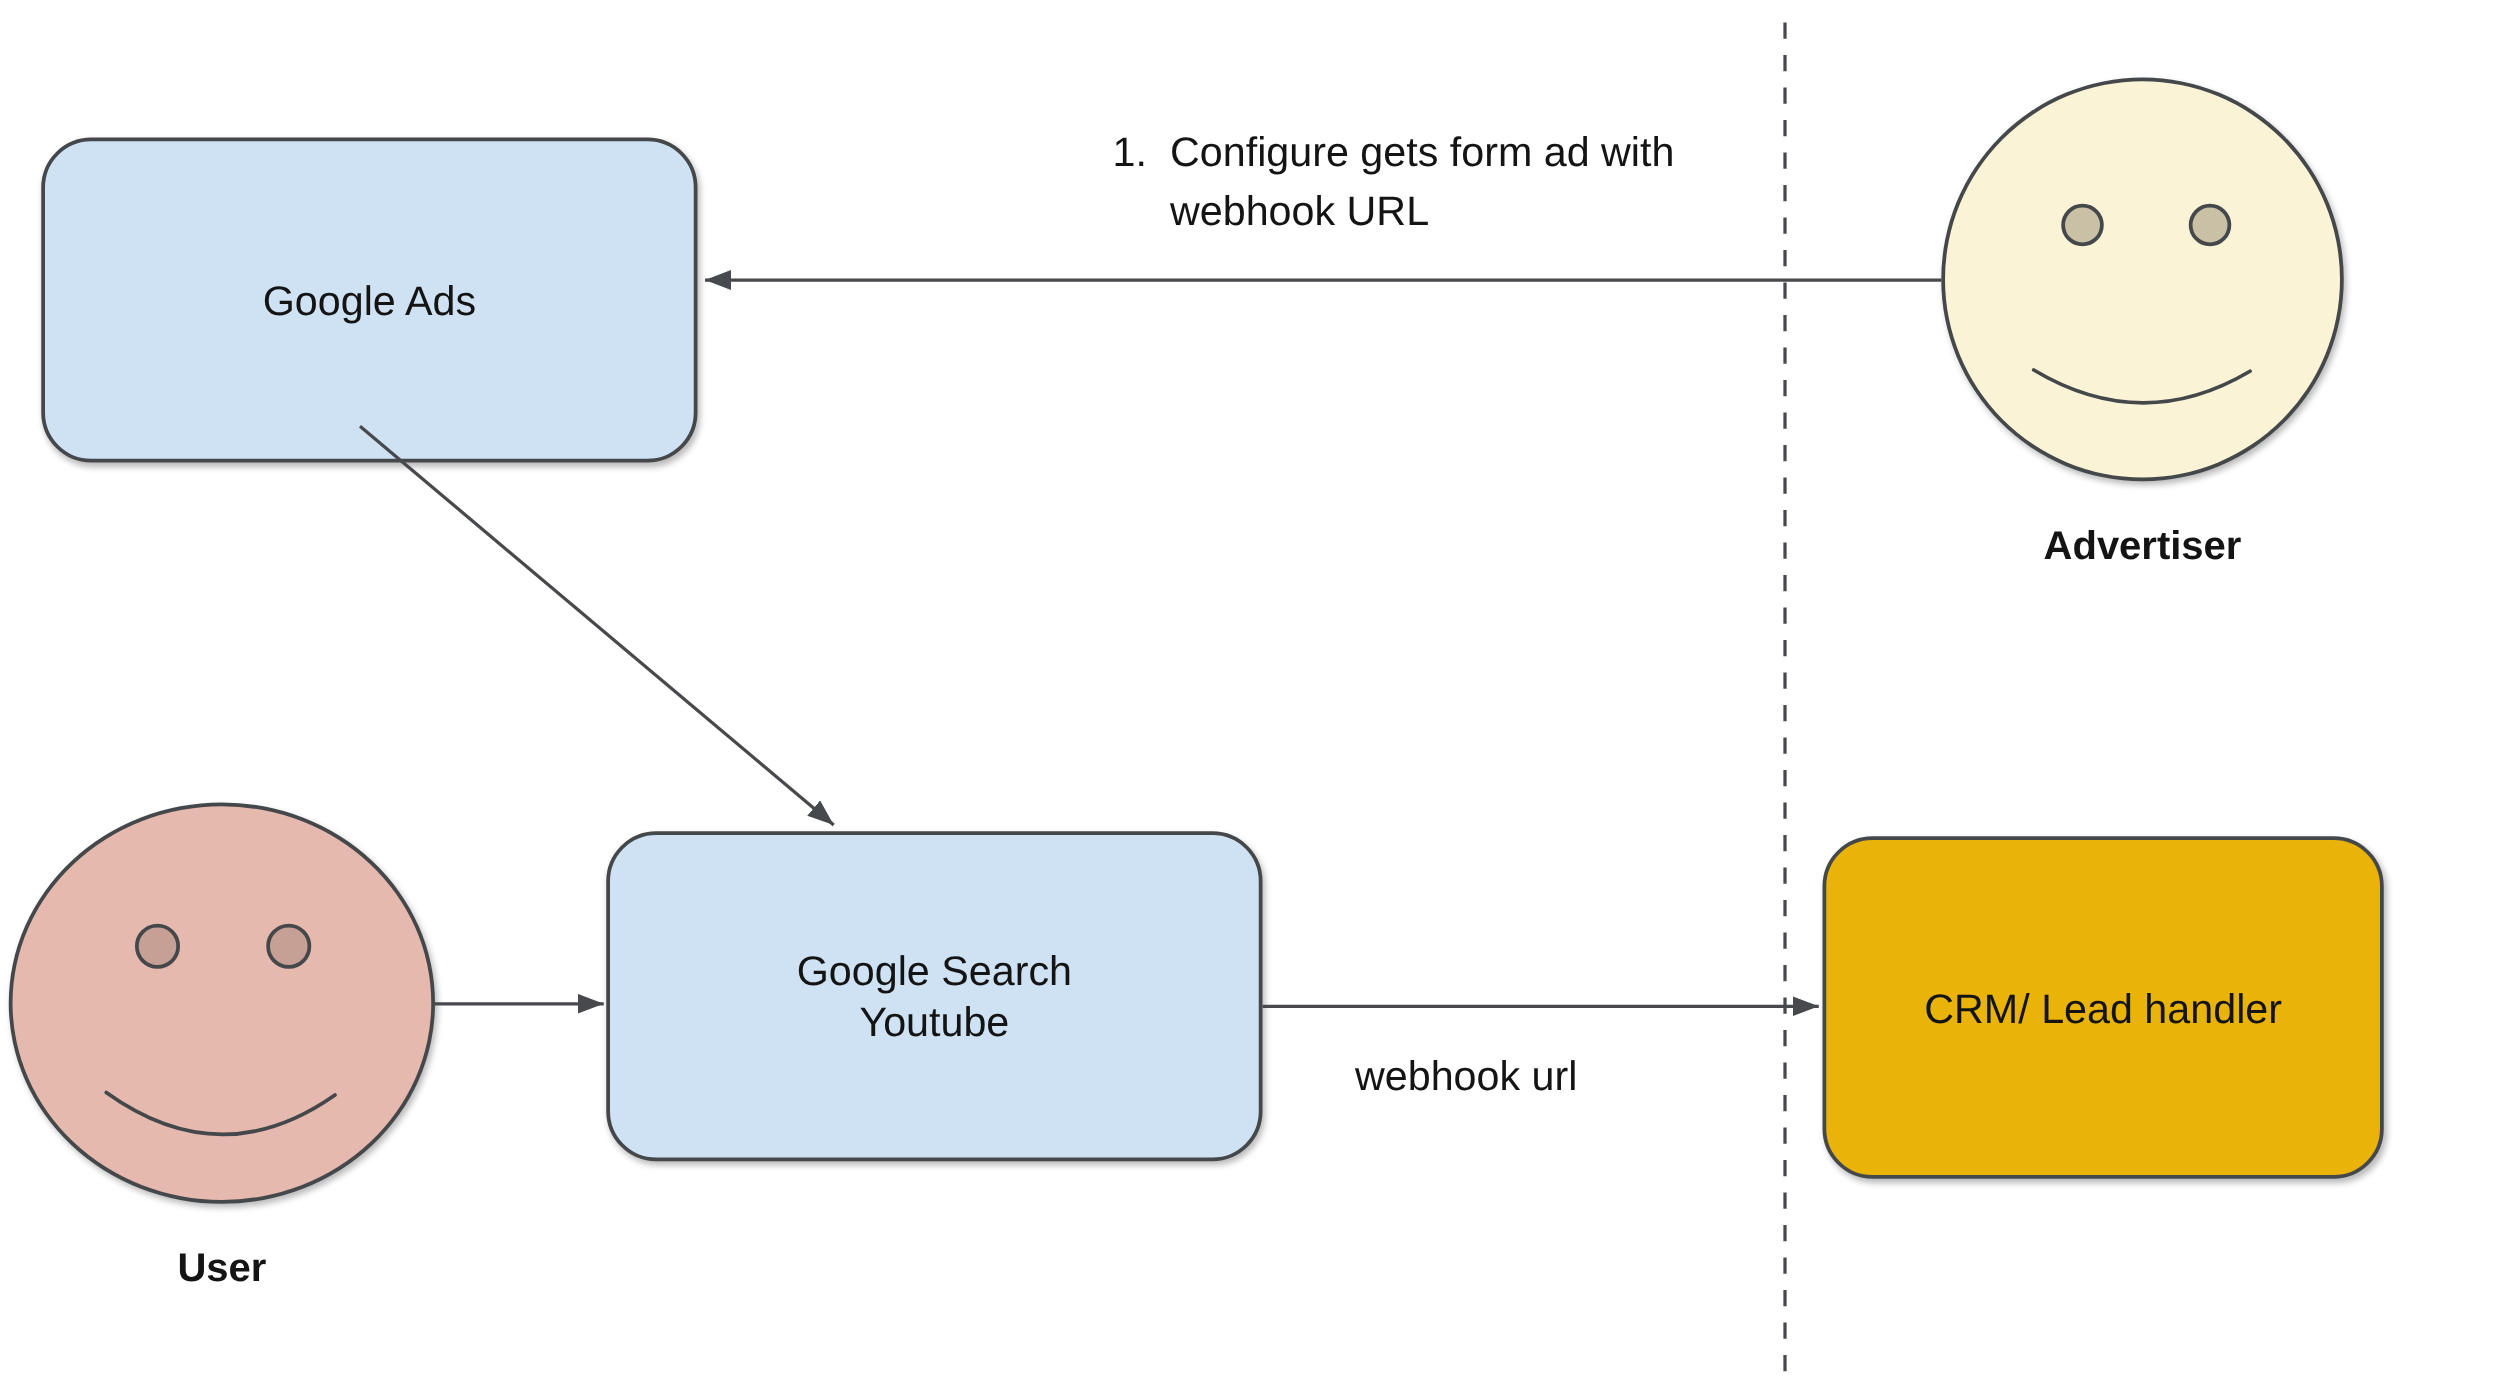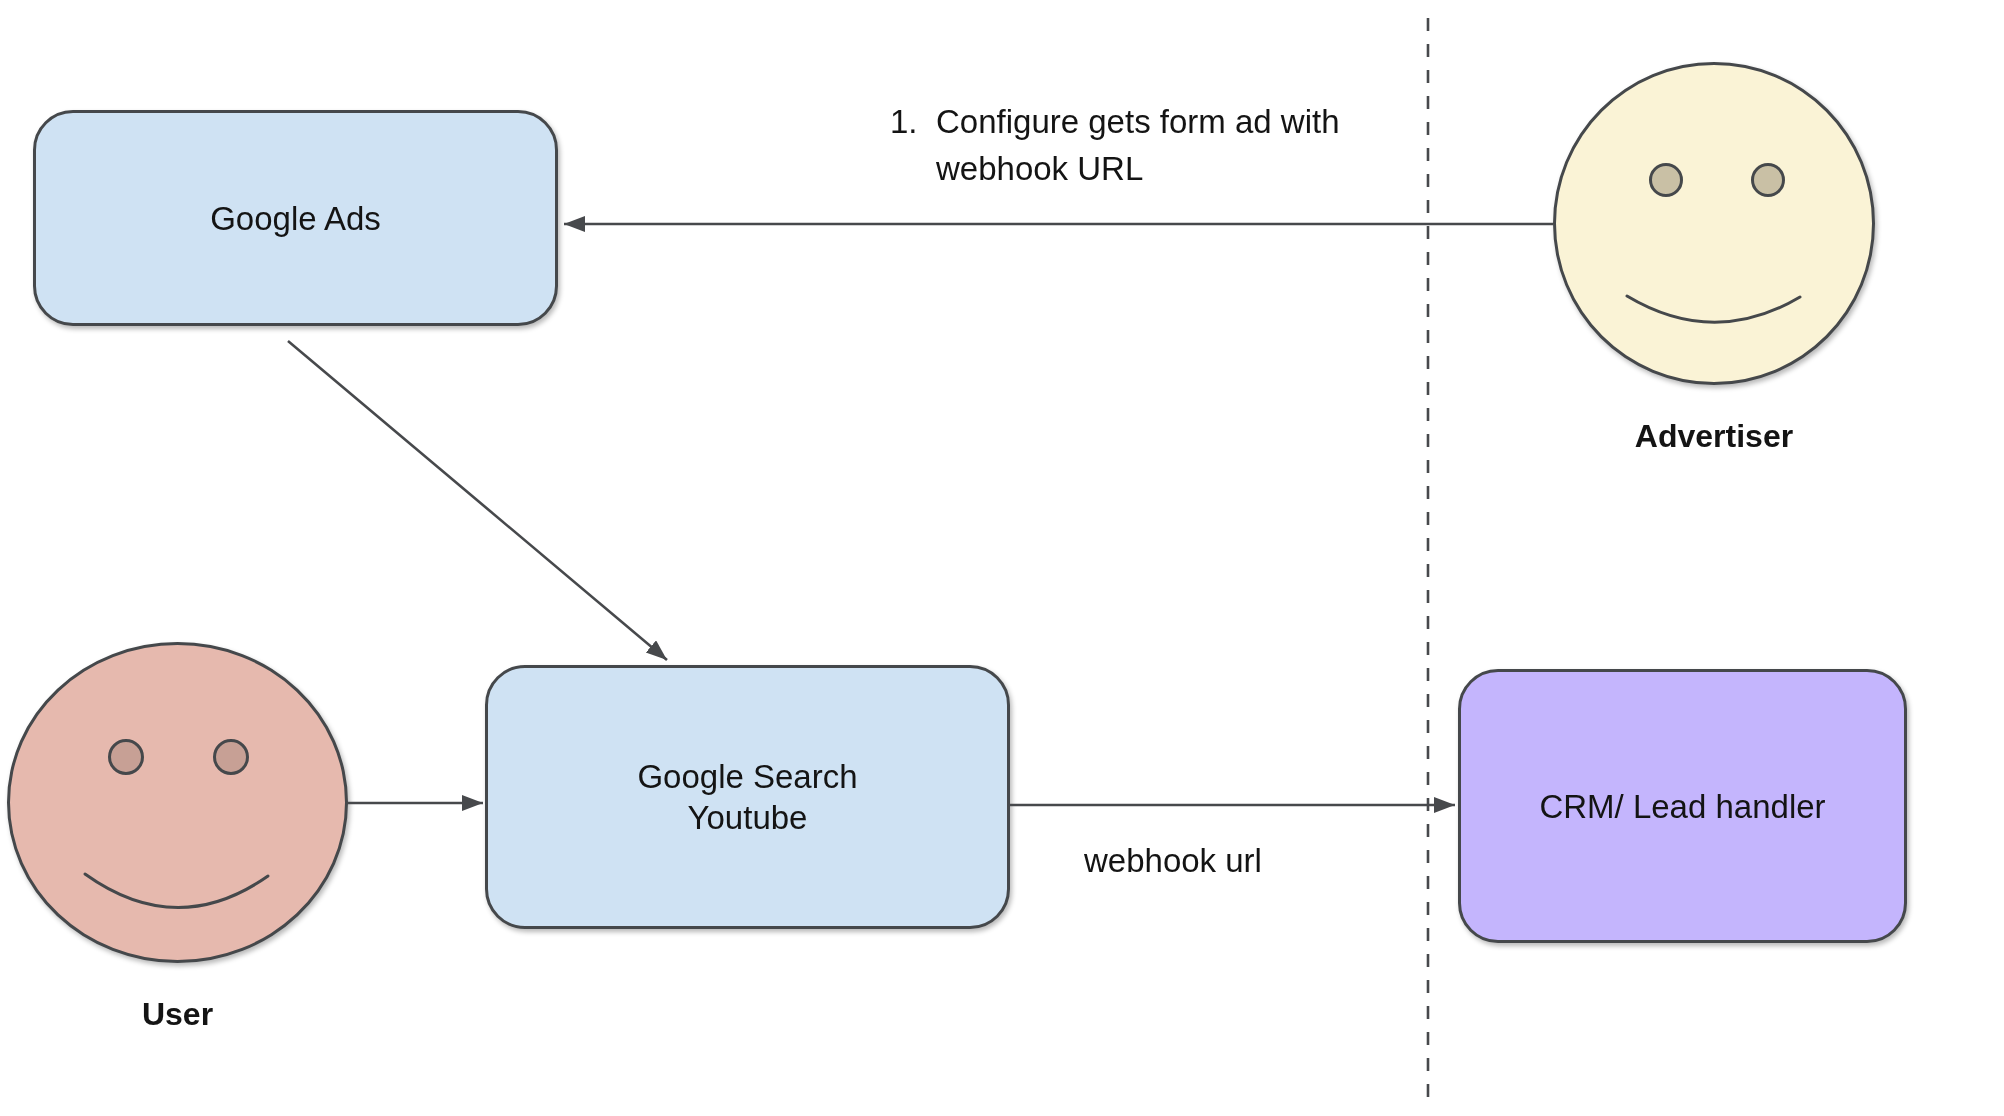--- a/index.html
+++ b/index.html
@@ -20,22 +20,22 @@
     border-radius: 40px;
     display: flex;
     align-items: center;
     justify-content: center;
     text-align: center;
     font-size: 33px;
     line-height: 41px;
     box-shadow: 2px 3px 5px rgba(0,0,0,0.28);
   }
   .node.blue   { background: #cfe2f3; }
-  .node.cream  { background: #c4b5fd; align-items: center; }
-  #node-google-ads { left: 33px;   top: 110px; width: 525px; height: 216px; }
+  .node.cream  { background: #eab308; align-items: center; }
+  #node-google-ads { left: 33px;   top: 110px; width: 525px; height: 260px; }
   #node-platforms  { left: 485px;  top: 665px; width: 525px; height: 264px; }
   #node-crm        { left: 1458px; top: 669px; width: 449px; height: 274px; }
 
   
   .face {
     position: absolute;
     box-sizing: border-box;
     border: 3px solid #45484b;
     border-radius: 50%;
     box-shadow: 2px 3px 5px rgba(0,0,0,0.28);

